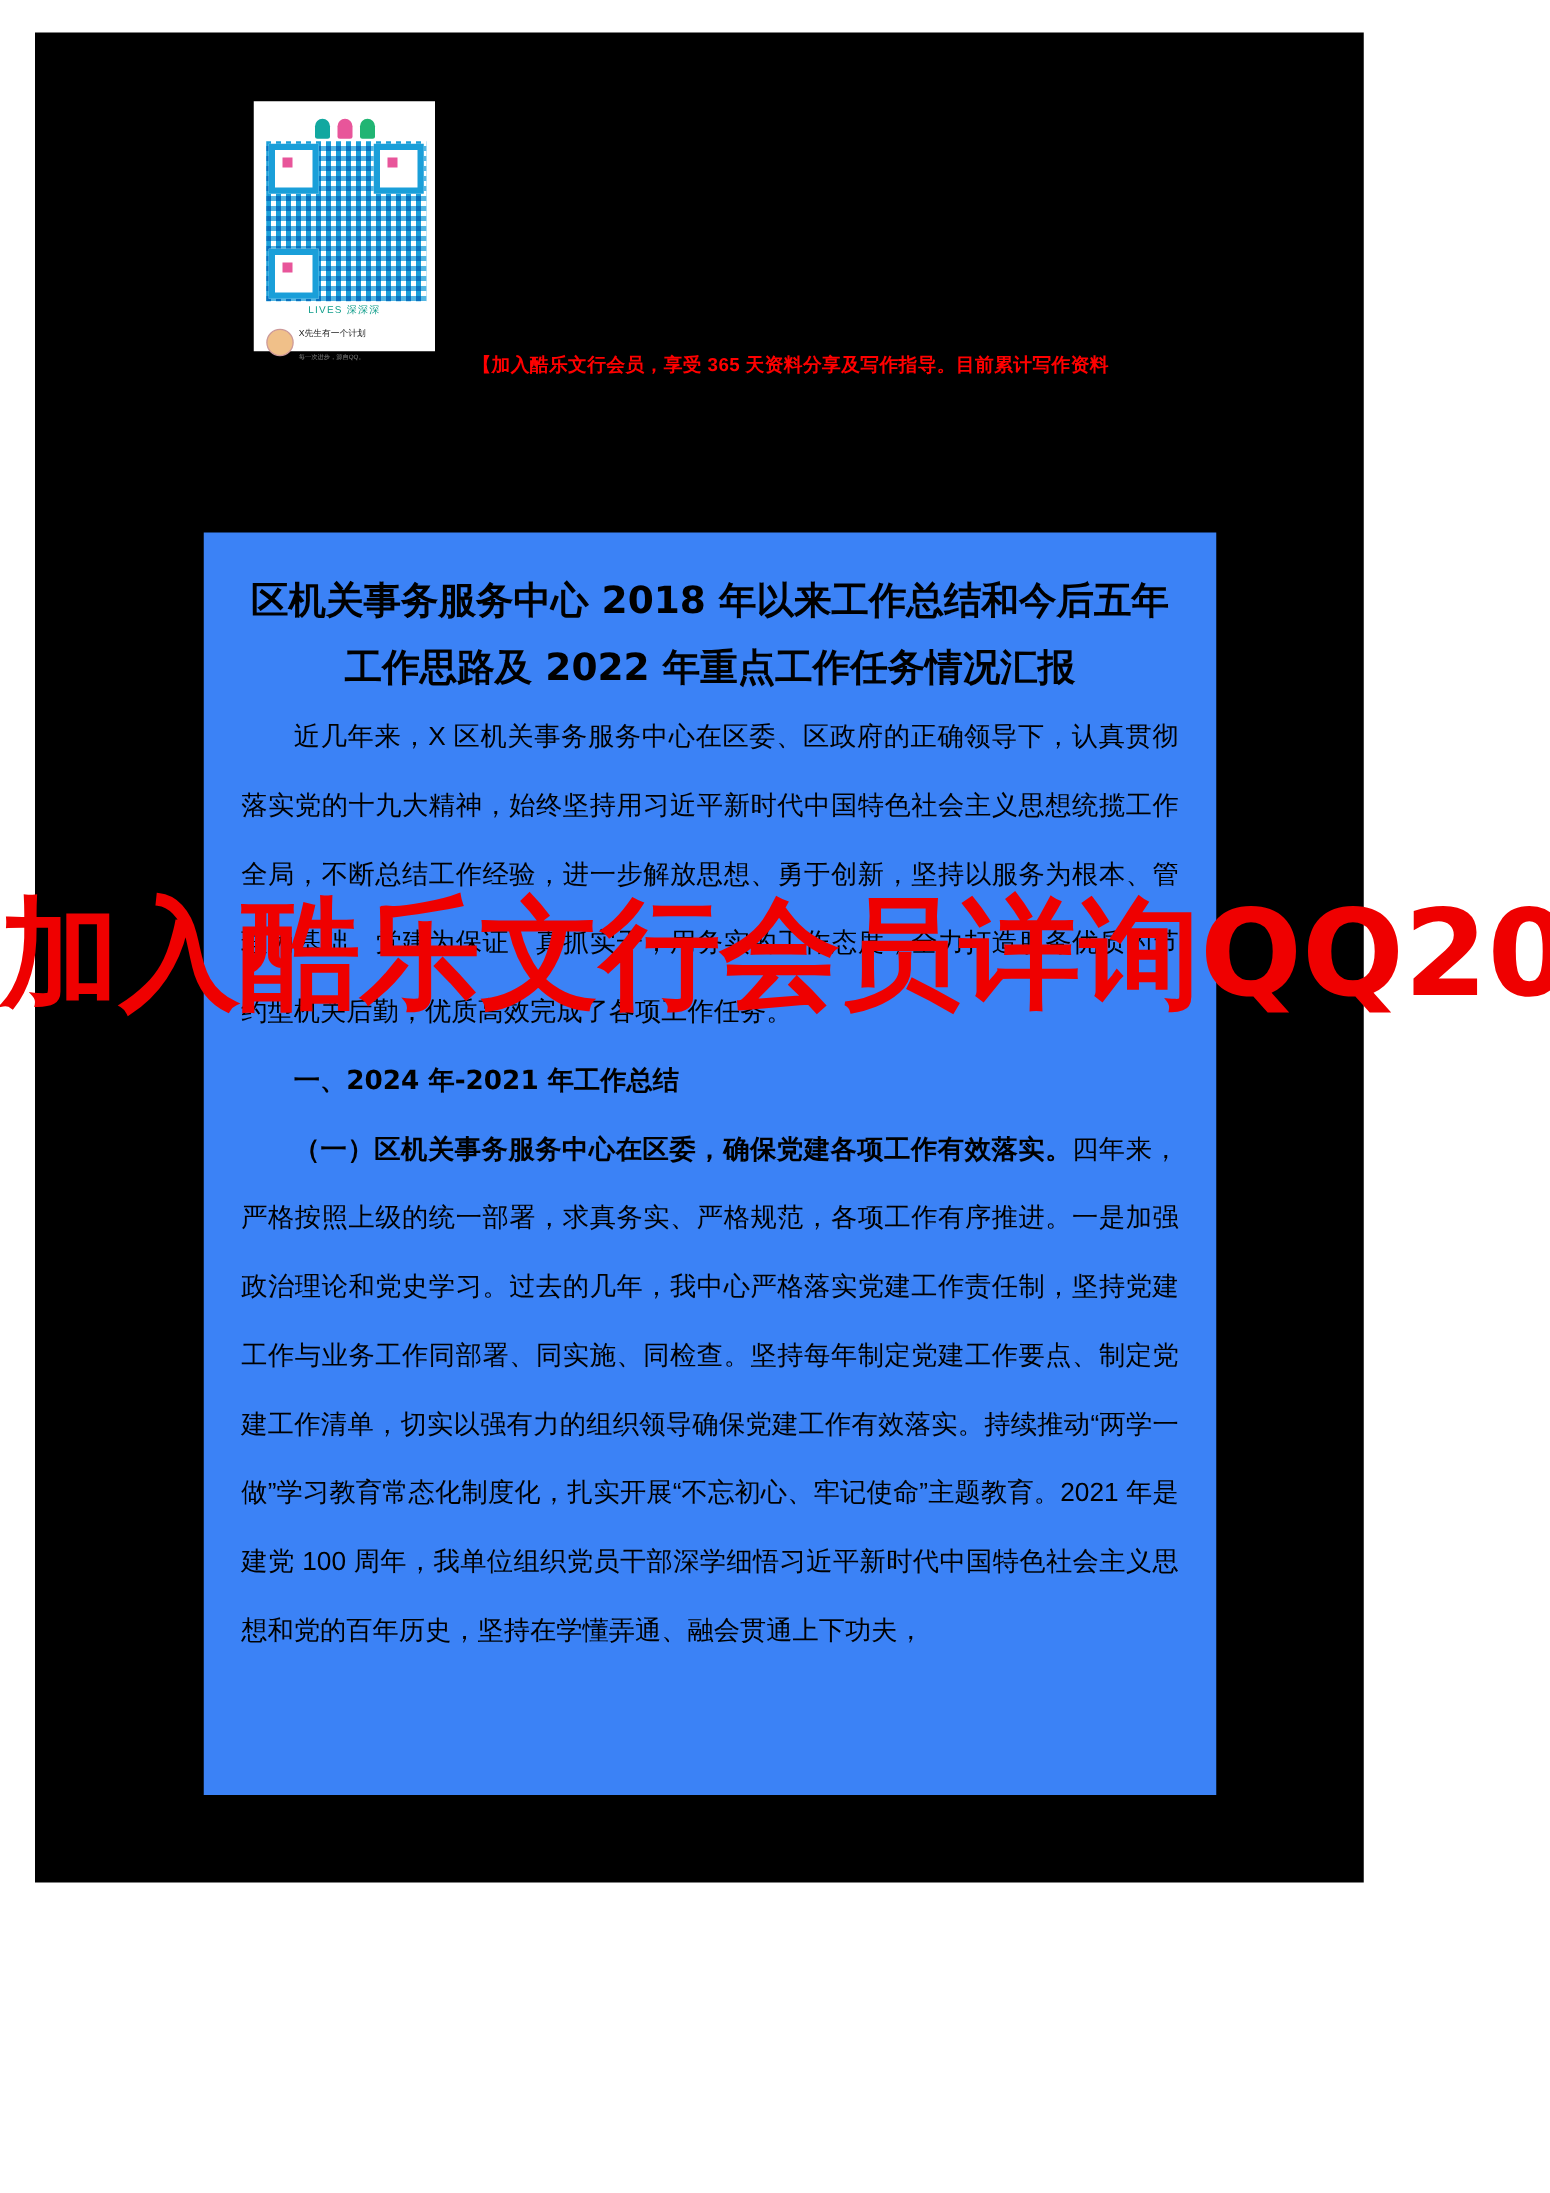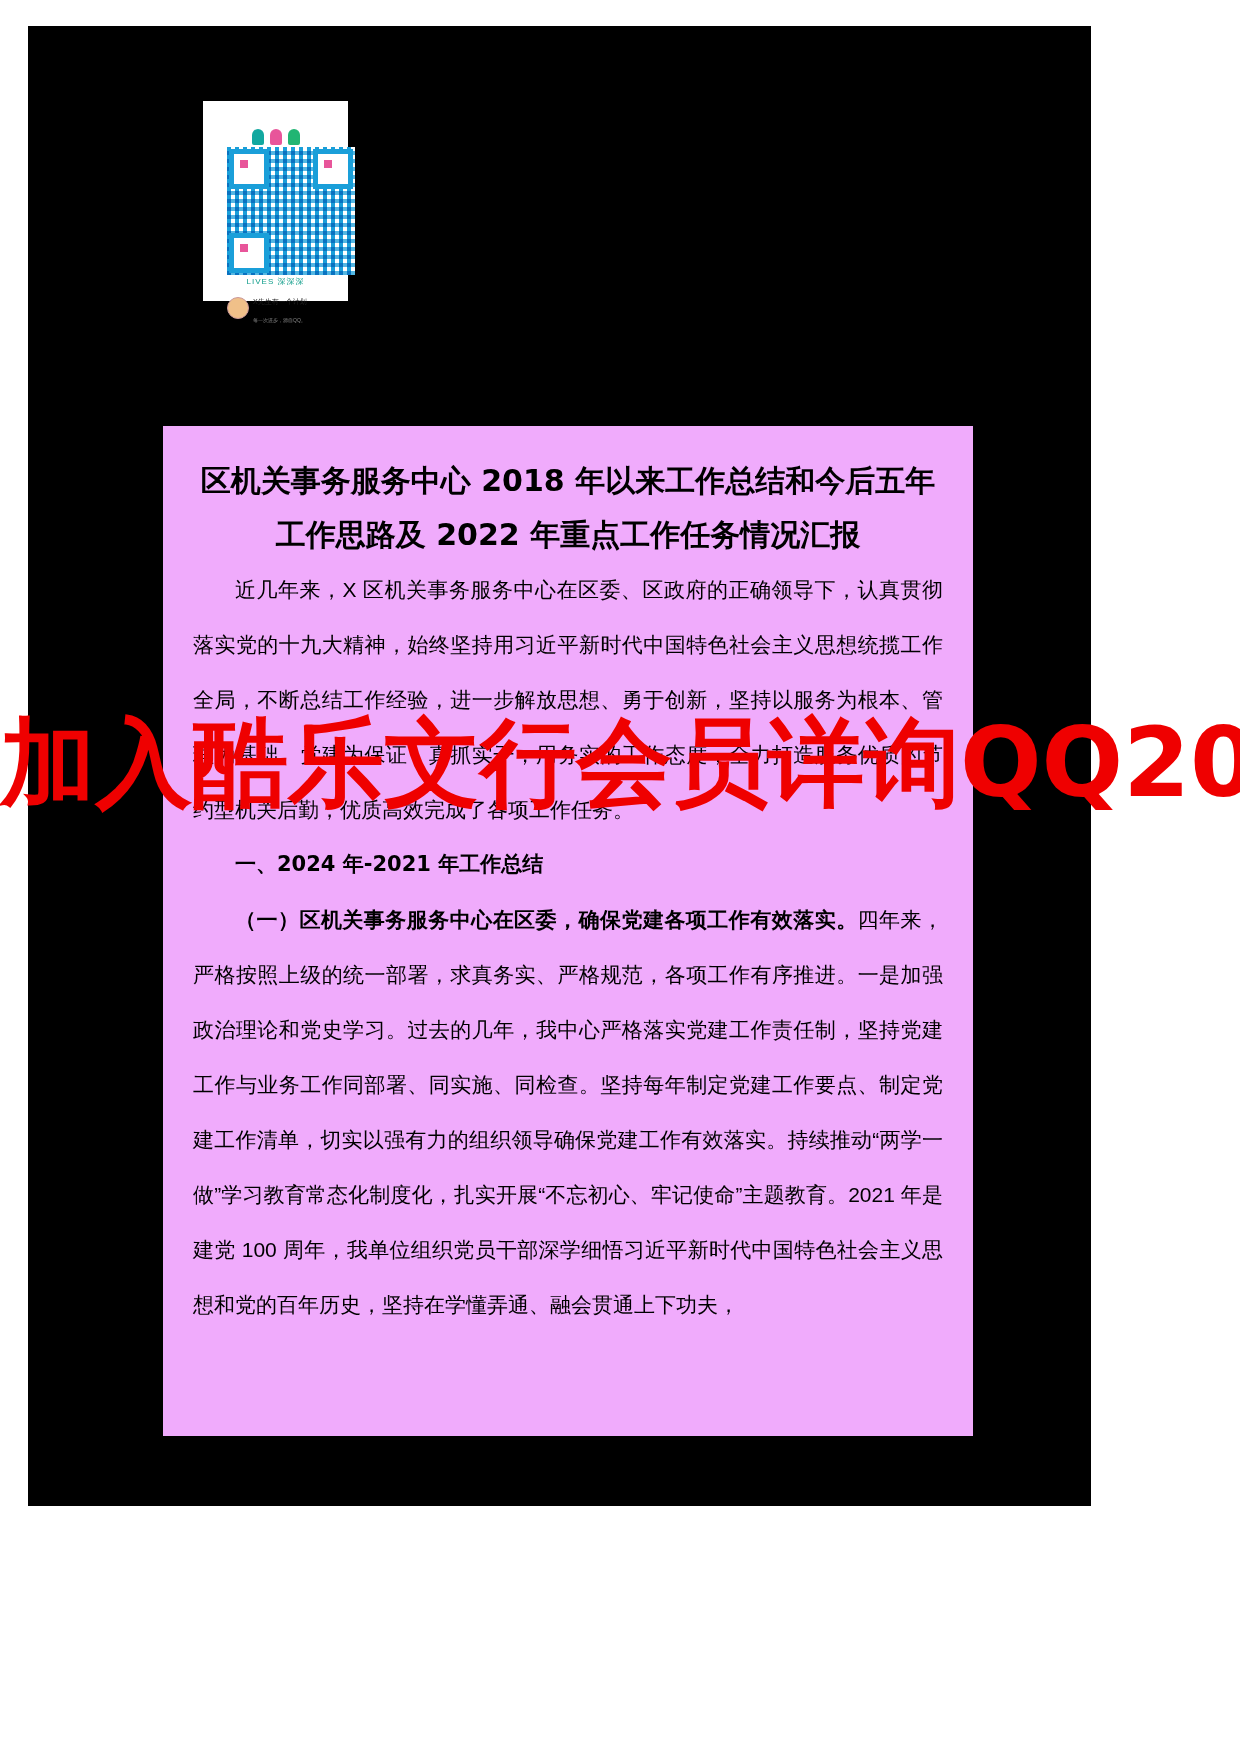--- a/index.html
+++ b/index.html
@@ -28,22 +28,21 @@
 
   
   #qr-block {
     position: absolute;
     left: 175px;
     top: 55px;
     width: 145px;
     height: 200px;
     background: #ffffff;
     box-sizing: border-box;
-    padding: 24px;
-    margin-top: 20px;
+    padding: 10px;
   }
   #qr-topicons {
     height: 20px;
     display: flex;
     justify-content: center;
     gap: 6px;
     align-items: flex-end;
   }
   .qr-fig {
     width: 12px;
@@ -118,21 +117,21 @@
   }
   #promo .l1 { margin-left: 175px; }
 
   
   #sheet {
     position: absolute;
     left: 135px;
     top: 400px;
     width: 810px;
     height: 1010px;
-    background: #f0abfc;
+    background: #3b82f6;
     box-sizing: border-box;
     padding: 28px 30px 0 30px;
     overflow: hidden;
   }
   #doc-title {
     font-family: "DejaVu Sans", "Liberation Sans", sans-serif;
     font-weight: bold;
     font-size: 30px;
     line-height: 54px;
     color: #000;
@@ -196,20 +195,21 @@
     <div id="qr-footer">
       <span id="qr-avatar"></span>
       <span id="qr-footer-text">
         <span id="qr-name">X先生有一个计划</span><br>
         <span id="qr-sub">每一次进步，源自QQ。</span>
       </span>
     </div>
   </div>
 
   <div id="promo">
+    <div class="l1">【加入酷乐文行会员，享受 365 天资料分享及写作指导。目前累计写作资料</div>
   </div>
 
   <div id="sheet">
     <div id="doc-title">区机关事务服务中心 2018 年以来工作总结和今后五年工作思路及 2022 年重点工作任务情况汇报</div>
     <p class="para indent">近几年来，X 区机关事务服务中心在区委、区政府的正确领导下，认真贯彻落实党的十九大精神，始终坚持用习近平新时代中国特色社会主义思想统揽工作全局，不断总结工作经验，进一步解放思想、勇于创新，坚持以服务为根本、管理为基础、党建为保证，真抓实干，用务实的工作态度，全力打造服务优质的节约型机关后勤，优质高效完成了各项工作任务。</p>
     <p class="heading">一、2024 年-2021 年工作总结</p>
     <p class="para indent"><b>（一）区机关事务服务中心在区委，确保党建各项工作有效落实。</b><span>四年来，严格按照上级的统一部署，求真务实、严格规范，各项工作有序推进。一是加强政治理论和党史学习。过去的几年，我中心严格落实党建工作责任制，坚持党建工作与业务工作同部署、同实施、同检查。坚持每年制定党建工作要点、制定党建工作清单，切实以强有力的组织领导确保党建工作有效落实。持续推动“两学一做”学习教育常态化制度化，扎实开展“不忘初心、牢记使命”主题教育。2021 年是建党 100 周年，我单位组织党员干部深学细悟习近平新时代中国特色社会主义思想和党的百年历史，坚持在学懂弄通、融会贯通上下功夫，</span></p>
   </div>
 
 </div>

